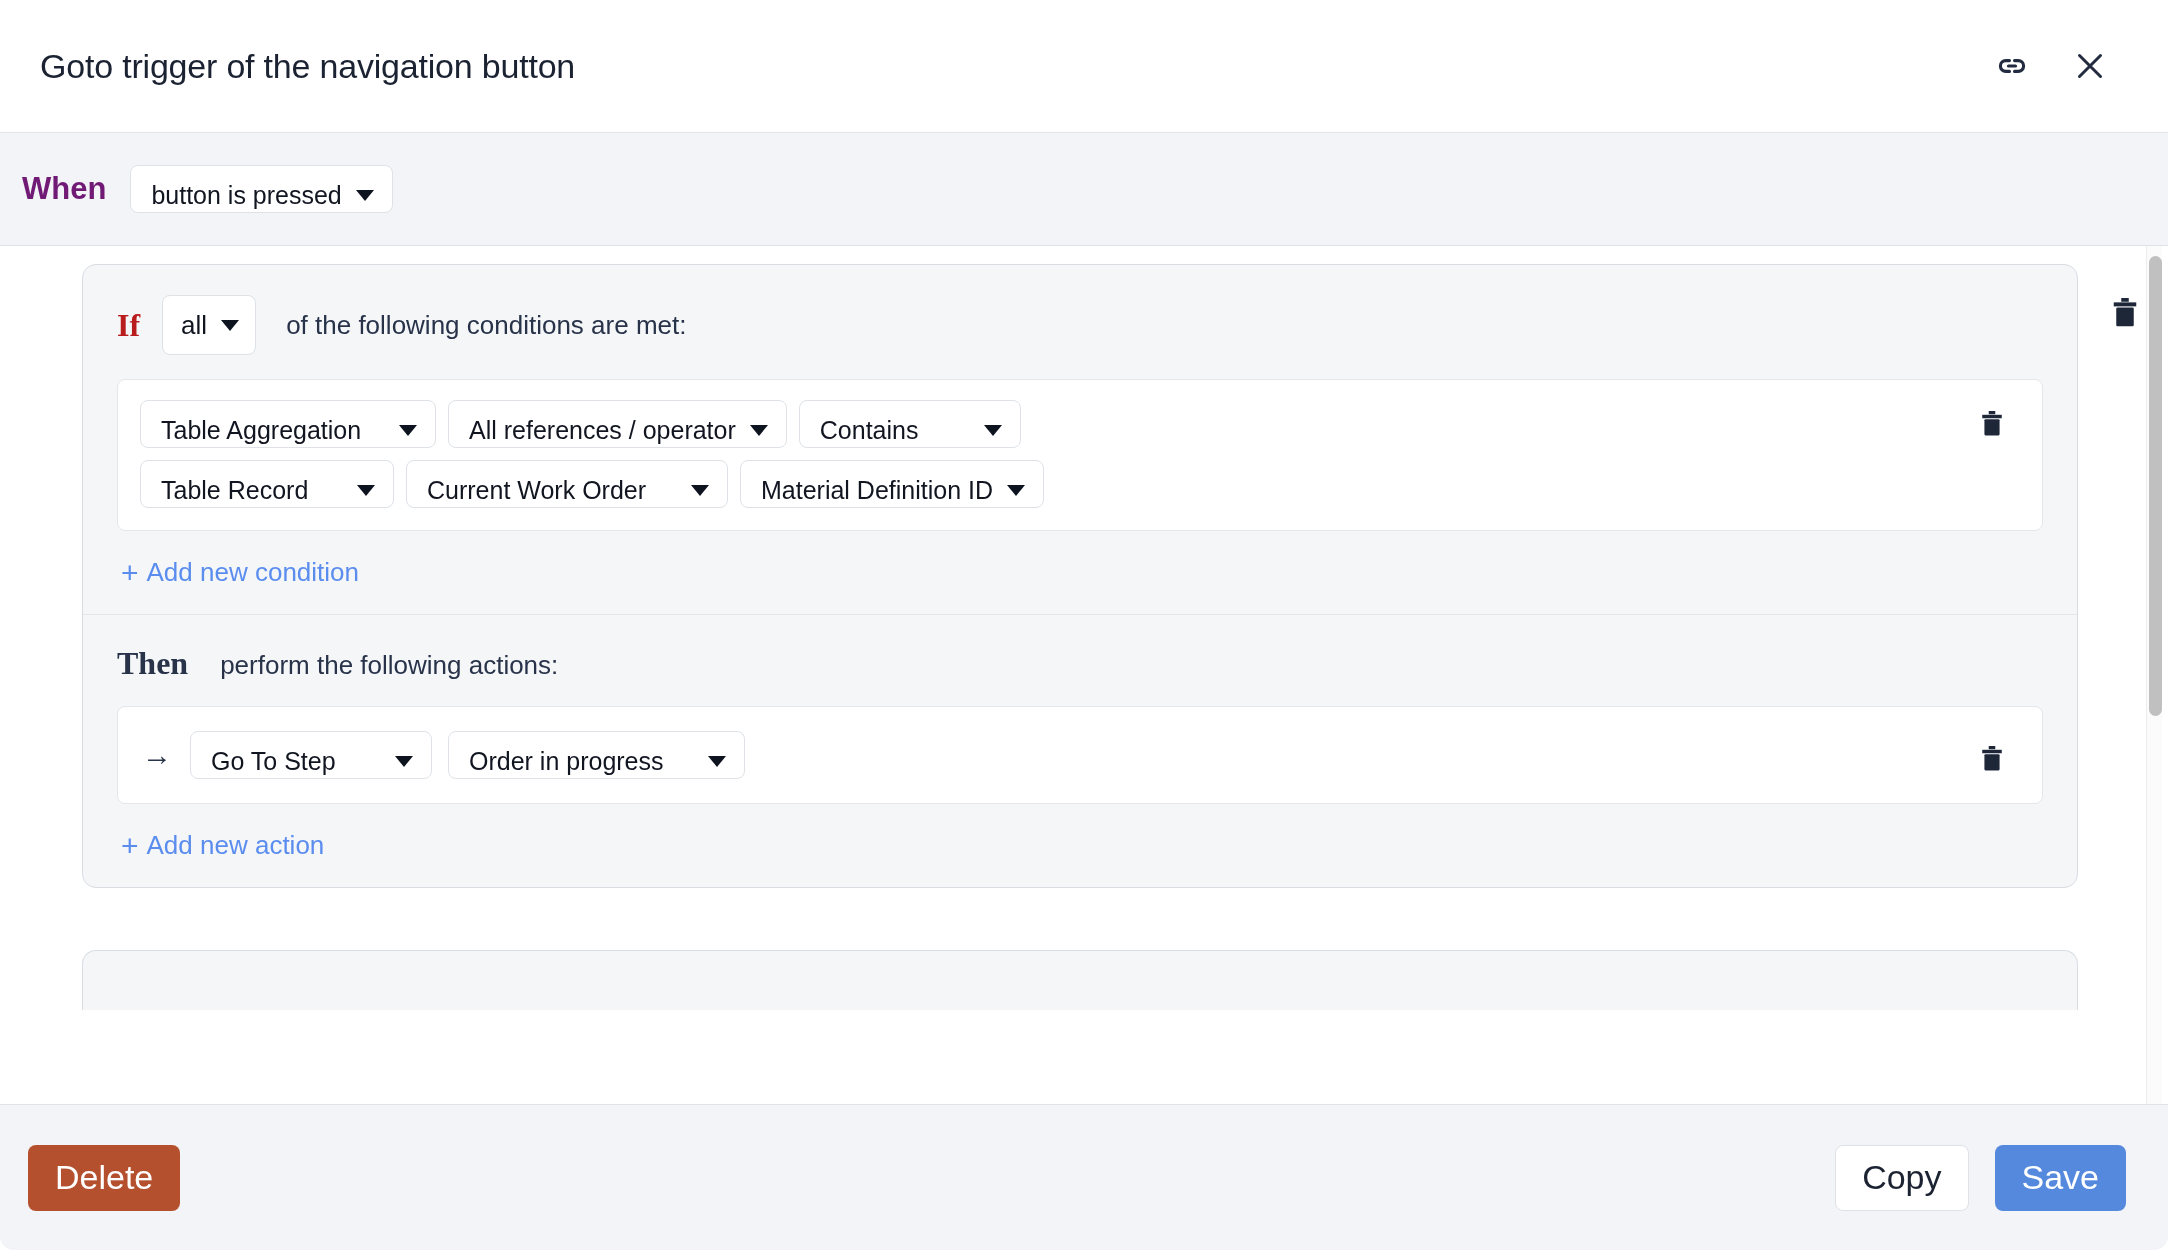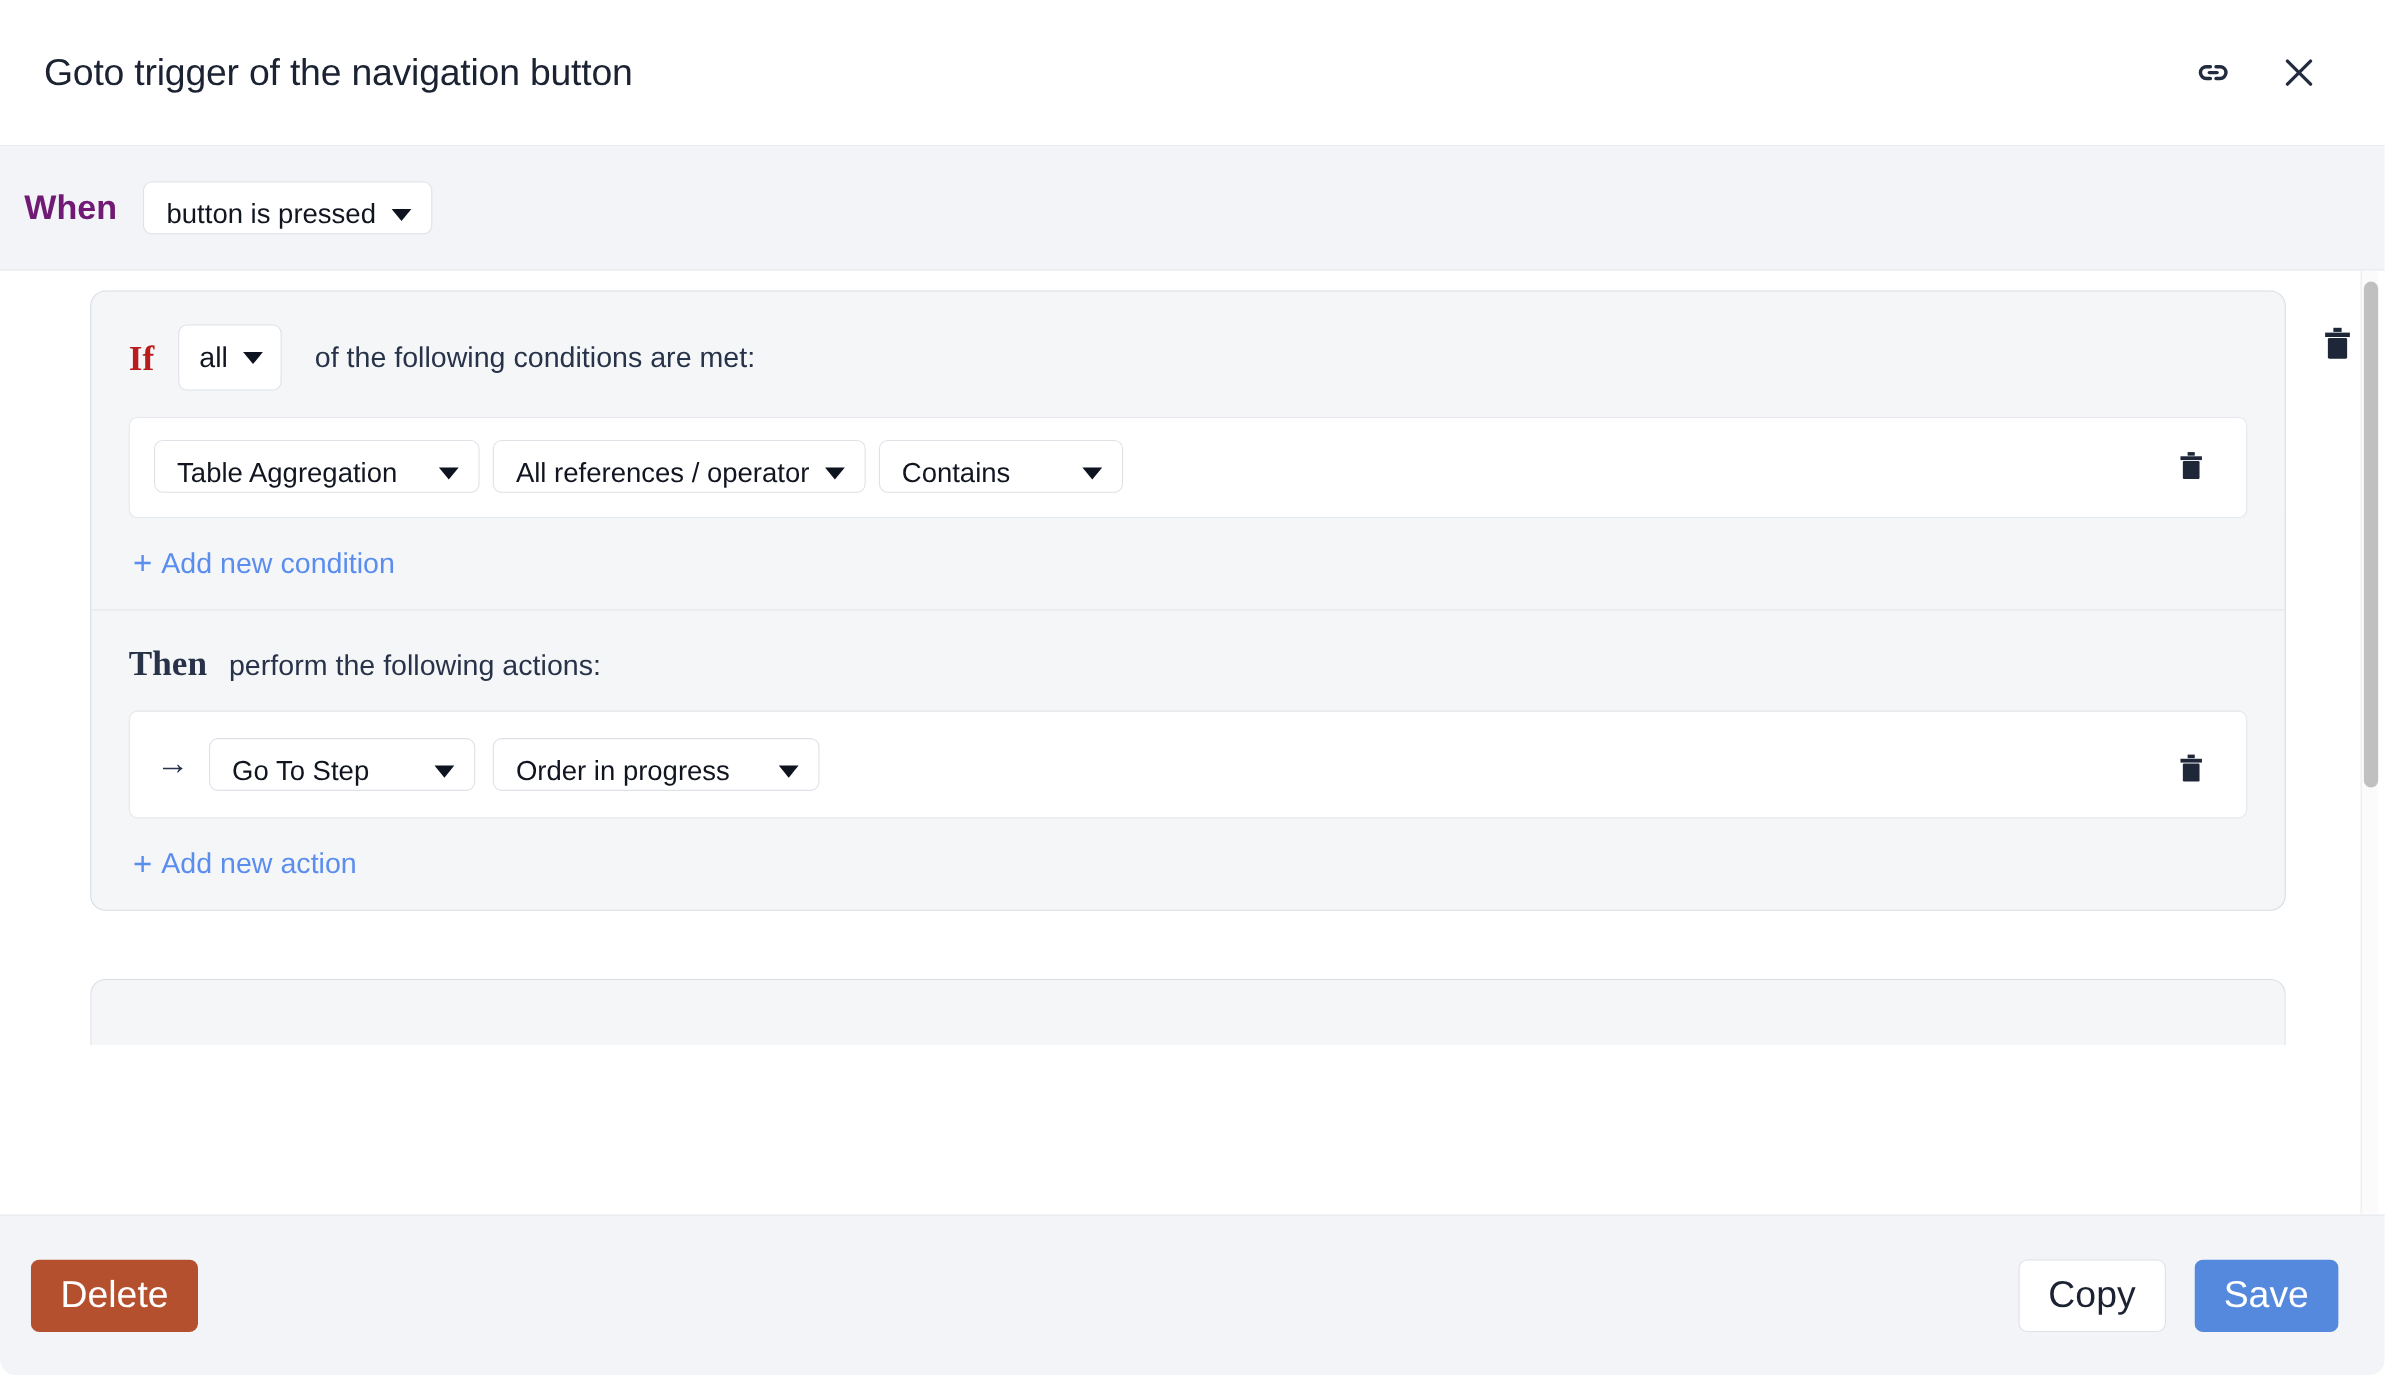--- a/index.html
+++ b/index.html
@@ -185,21 +185,21 @@
     line-height: 1;
     font-weight: 400;
   }
 
   .then-section {
     padding: 30px 34px 26px 34px;
   }
   .then-head {
     display: flex;
     align-items: baseline;
-    gap: 20px;
+    gap: 32px;
     margin-bottom: 24px;
   }
   .then-label {
     font-size: 32px;
     font-weight: bold;
     color: #28334a;
     font-family: "Liberation Serif", serif;
   }
   .then-text {
     font-size: 26px;
@@ -360,20 +360,34 @@
               </div>
               <div class="pill" style="min-width:286px;">
                 <span>All references / operator</span>
                 <span class="caret"></span>
               </div>
               <div class="pill" style="min-width:222px;">
                 <span>Contains</span>
                 <span class="caret"></span>
               </div>
             </div>
+            <div class="cond-row">
+              <div class="pill" style="min-width:254px;">
+                <span>Table Record</span>
+                <span class="caret"></span>
+              </div>
+              <div class="pill" style="min-width:322px;">
+                <span>Current Work Order</span>
+                <span class="caret"></span>
+              </div>
+              <div class="pill" style="min-width:254px;">
+                <span>Material Definition ID</span>
+                <span class="caret"></span>
+              </div>
+            </div>
 
             <button class="icon-btn row-trash trash-cond" aria-label="delete condition">
               <svg width="26" height="30" viewBox="0 0 24 26">
                 <rect x="9" y="1" width="6" height="3" fill="#1e2738"></rect>
                 <rect x="3" y="4.5" width="18" height="3.2" fill="#1e2738"></rect>
                 <rect x="5" y="8.5" width="14" height="15" rx="1" fill="#1e2738"></rect>
               </svg>
             </button>
           </div>
 

